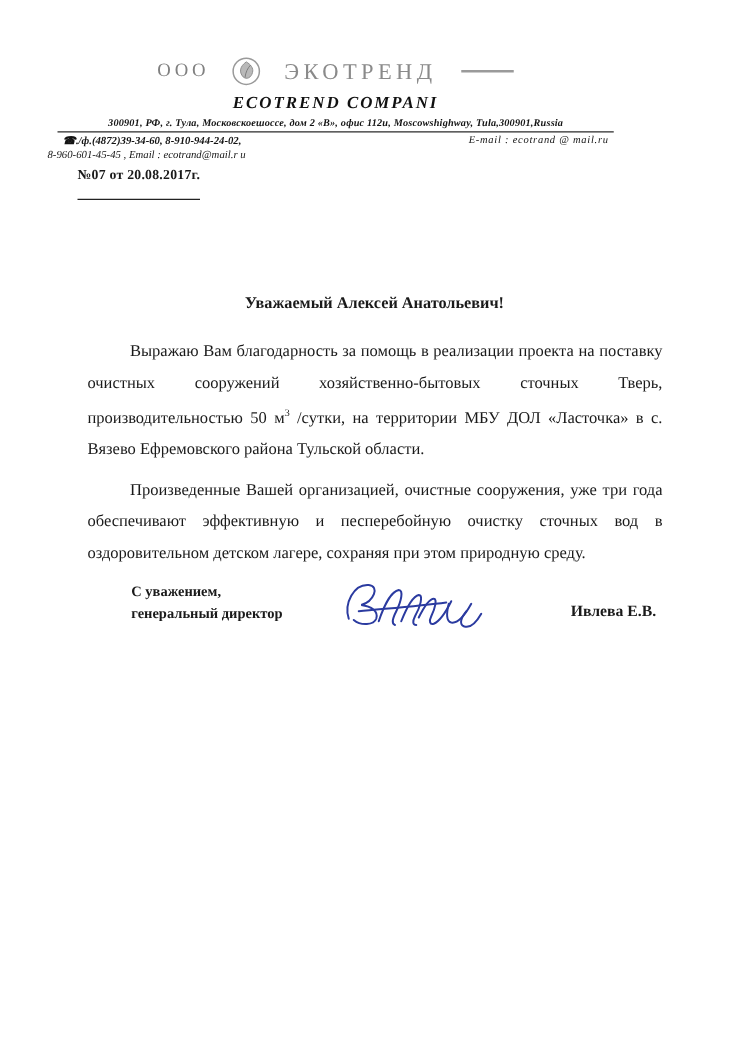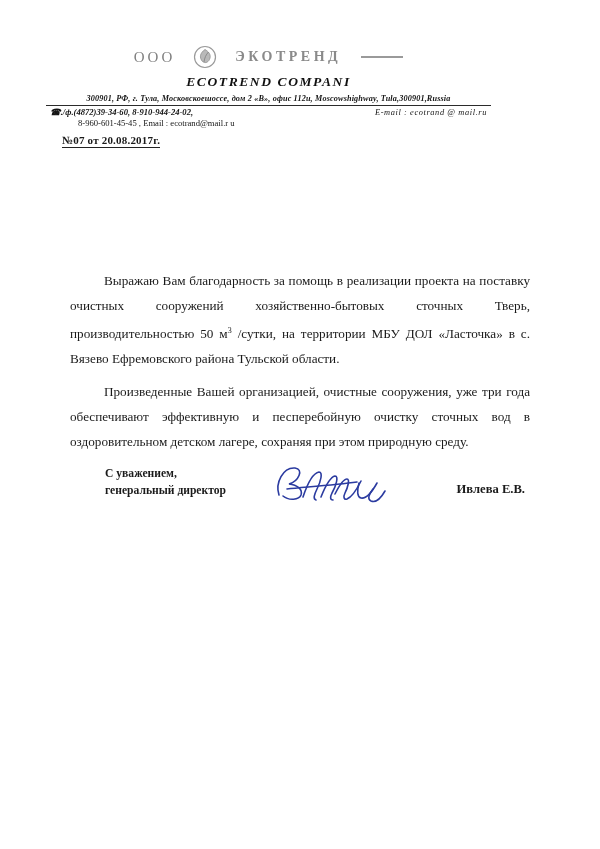--- a/index.html
+++ b/index.html
@@ -44,24 +44,23 @@
     color: #808080;
   }
   .logo-mark {
     position: relative;
     width: 24px;
     height: 24px;
   }
   .logo-mark svg { display:block; }
   .logo-word {
     font-family: "Liberation Serif", serif;
-    font-size: 14px;
+    font-size: 18px;
     letter-spacing: 3.5px;
     color: #8a8a8a;
-    font-weight: bold;
   }
   .logo-line {
     width: 42px;
     height: 0;
     border-top: 2px solid #9a9a9a;
     margin-left: 2px;
   }
 
   .company-name {
     text-align: center;
@@ -88,56 +87,57 @@
     color: #141414;
     white-space: nowrap;
   }
   .contact-rule {
     margin: 2px 46px 0 46px;
     border-top: 1px solid #2b2b2b;
   }
   .contact-row {
     display: flex;
     justify-content: space-between;
-    align-items: flex-end;
+    align-items: flex-start;
     padding: 1px 50px 0 50px;
     font-family: "Liberation Serif", serif;
     font-style: italic;
     font-weight: bold;
     font-size: 8.6px;
     color: #141414;
   }
   .contact-left { white-space: nowrap; }
   .contact-right {
     font-weight: normal;
     font-style: italic;
     letter-spacing: 0.6px;
     font-size: 8.4px;
   }
   .contact-row2 {
-    padding: 1px 50px 0 78px;
-    font-family: "Liberation Serif", serif;
+    padding: 1px 50px 0 38px;
+    font-family: "Liberation Serif", serif;
+    font-style: italic;
     font-weight: bold;
     font-size: 8.6px;
     color: #141414;
   }
   .contact-row2 .em {
     font-weight: normal;
   }
 
   
   .ref-no {
     position: absolute;
     left: 62px;
     top: 134px;
     font-family: "Liberation Serif", serif;
     font-weight: bold;
     font-size: 11px;
     border-bottom: 1px solid #222;
-    padding-bottom: 1px;
+    padding-bottom: 13px;
     letter-spacing: 0.2px;
   }
   .addressee {
     position: absolute;
     left: 310px;
     top: 130px;
     width: 270px;
     font-family: "Liberation Serif", serif;
     font-weight: bold;
     font-size: 12.6px;
@@ -241,20 +241,21 @@
       <span class="contact-right">E-mail : ecotrand @ mail.ru</span>
     </div>
     <div class="contact-row2">
       <span class="em">8-960-601-45-45 , Email : ecotrand@mail.r u</span>
     </div>
   </div>
 
   <div class="ref-no">№07 от 20.08.2017г.</div>
 
 
+  <div class="salutation">Уважаемый Алексей Анатольевич!</div>
 
   <div class="body-text">
     <p><span>Выражаю Вам благодарность за помощь в реализации проекта на поставку очистных сооружений хозяйственно-бытовых сточных Тверь, производительностью 50 м</span><sup>3</sup><span> /сутки, на территории МБУ ДОЛ «Ласточка» в с. Вязево Ефремовского района Тульской области.</span></p>
     <p>Произведенные Вашей организацией, очистные сооружения, уже три года обеспечивают эффективную и песперебойную очистку сточных вод в оздоровительном детском лагере, сохраняя при этом природную среду.</p>
   </div>
 
   <div class="sign-block">
     <div class="sign-left">
       <div>С уважением,</div>
       <div>генеральный директор</div>

